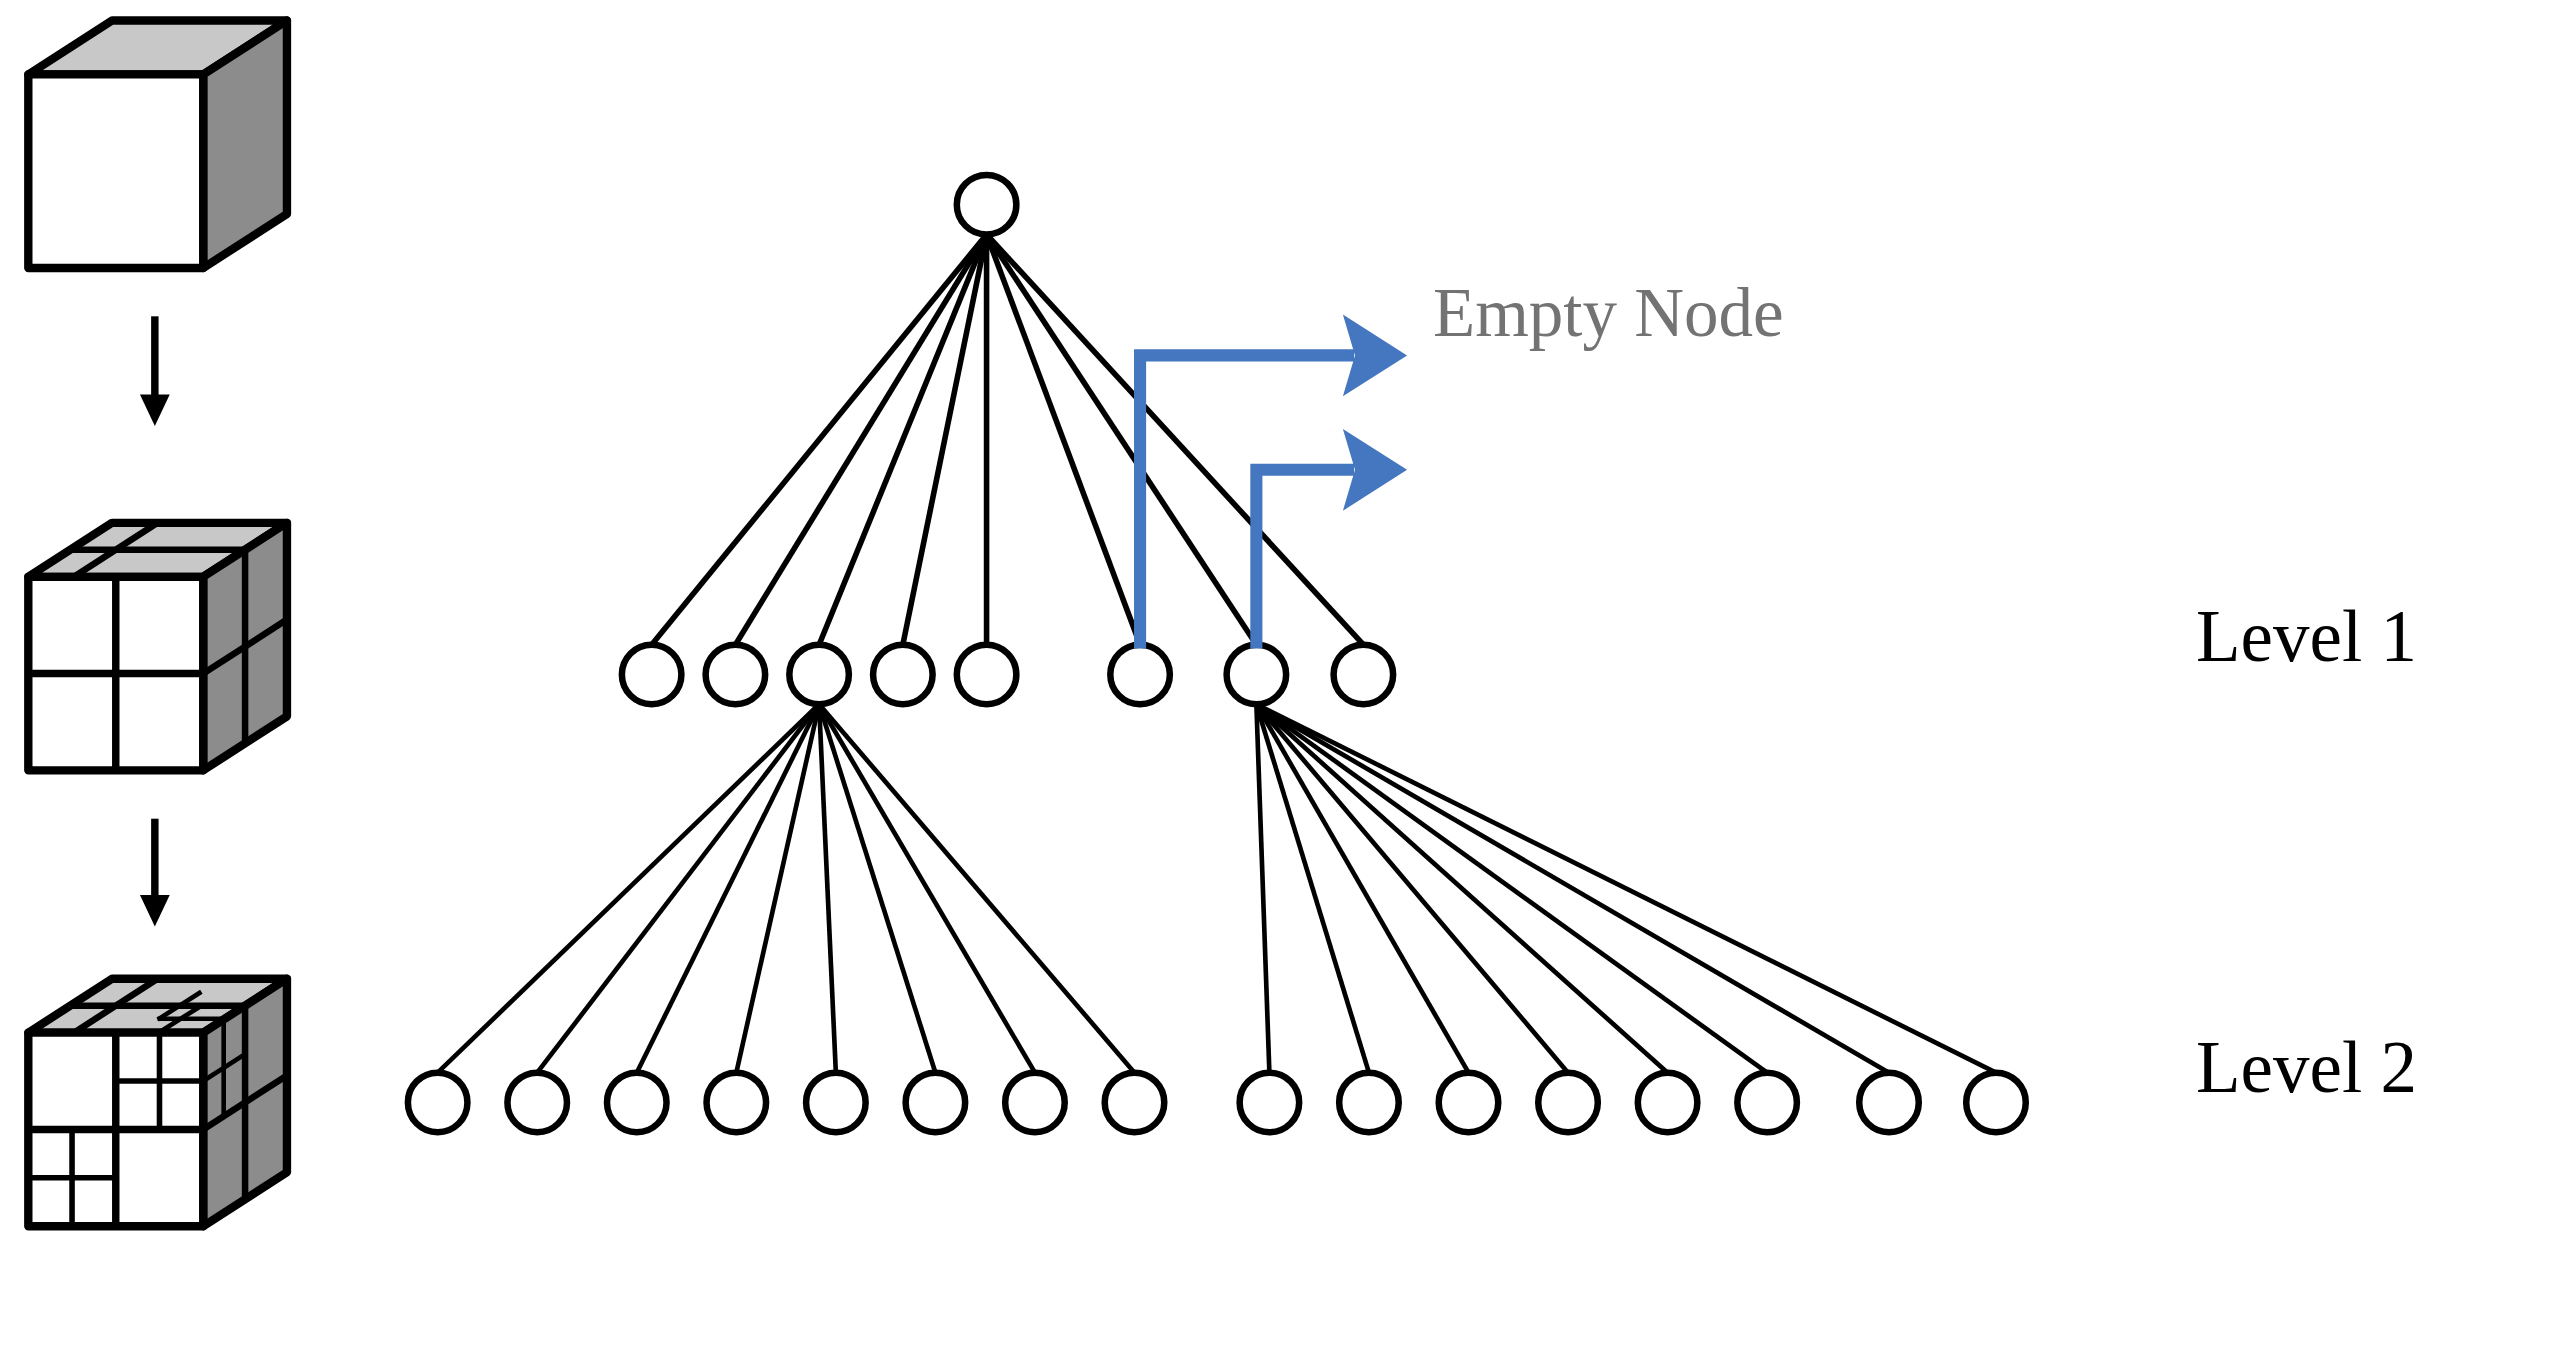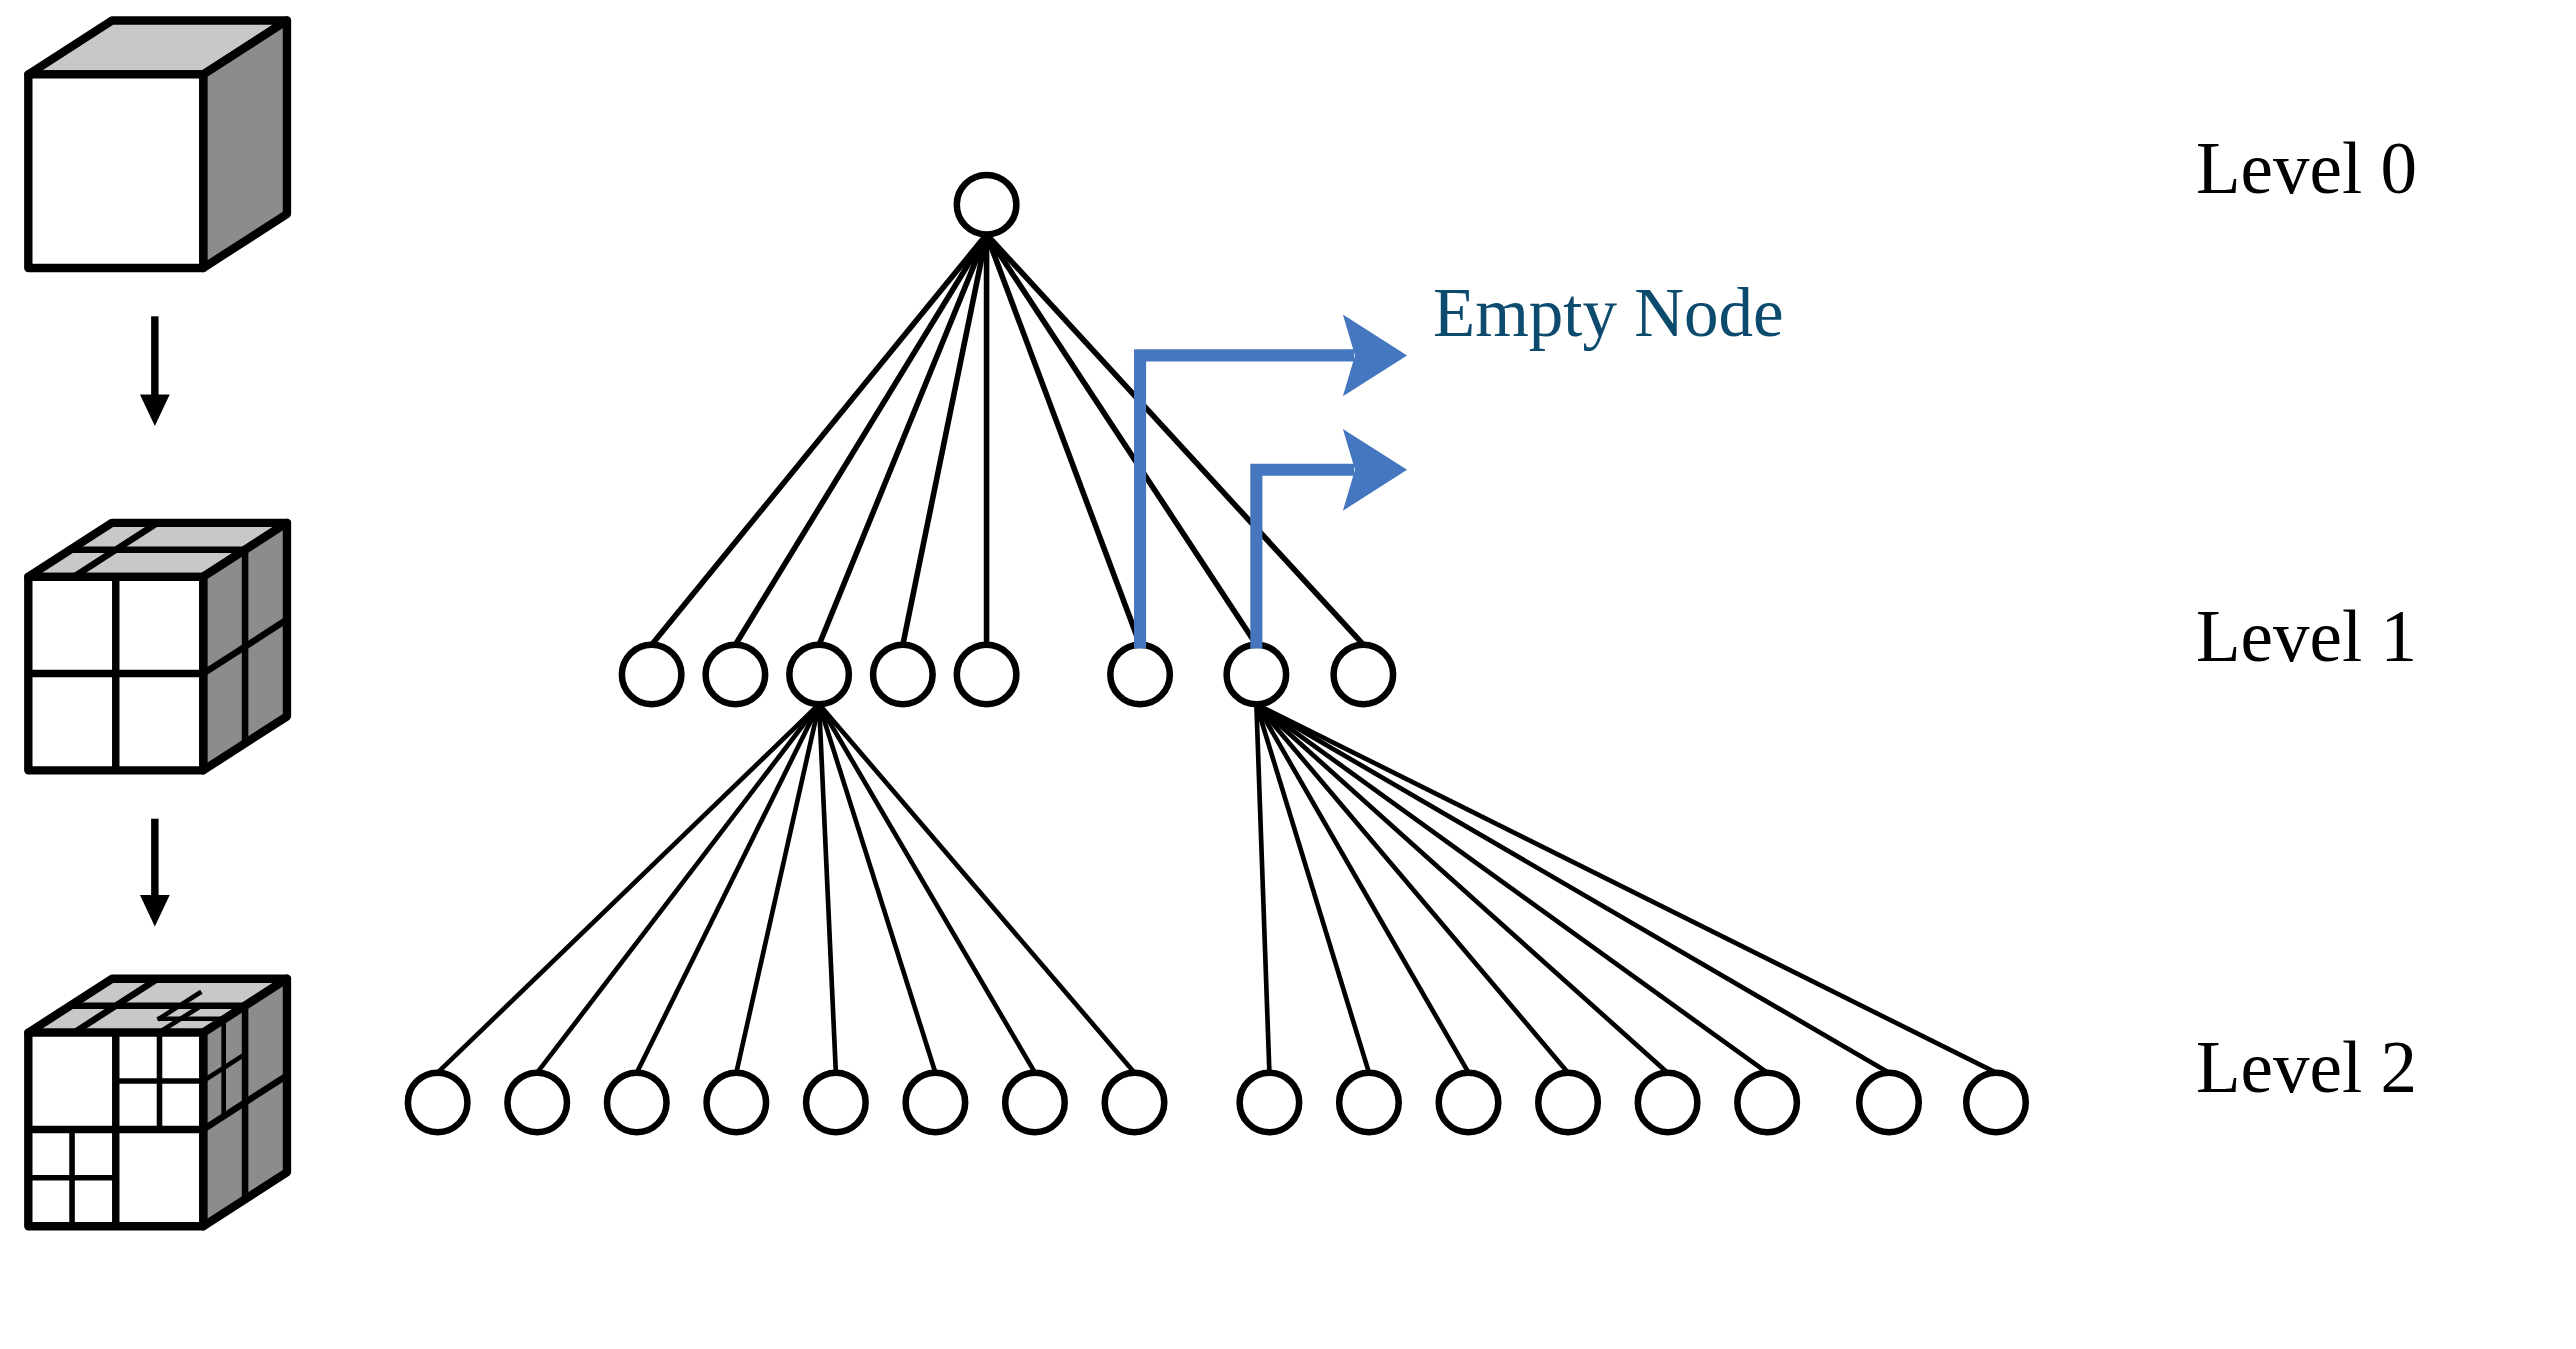--- a/index.html
+++ b/index.html
@@ -30,21 +30,21 @@
     font-family: "Liberation Serif", "DejaVu Serif", serif;
     font-size: 73px;
     color: #000000;
     white-space: nowrap;
     line-height: 1;
   }
   .ann-label {
     position: absolute;
     font-family: "Liberation Serif", "DejaVu Serif", serif;
     font-size: 69px;
-    color: #0c4a6e;
+    color: #737373;
     white-space: nowrap;
     line-height: 1;
   }
 </style>
 </head>
 <body>
 
 <div id="page">
 
   <svg id="diagram-svg" viewBox="0 0 2768 1450">
@@ -182,20 +182,19 @@
     <g>
       <path d="M 1350 697 L 1350 505 L 1455 505" fill="none" stroke="#4477BF" stroke-width="13" stroke-linejoin="miter" stroke-linecap="butt"></path>
       <path d="M 1443 461 L 1512 505 L 1443 549 L 1456 505 Z" fill="#4477BF" stroke="none"></path>
     </g>
 
   </svg>
 
   <div class="ann-label" style="left:1433px; top:279px;">Empty Node</div>
 
 
-  <div class="lvl-label" style="left:2196px; top:132px;">Level 0</div>
 
   <div class="lvl-label" style="left:2196px; top:600px;">Level 1</div>
 
   <div class="lvl-label" style="left:2196px; top:1031px;">Level 2</div>
 
 </div>
 
 
 </body></html>

